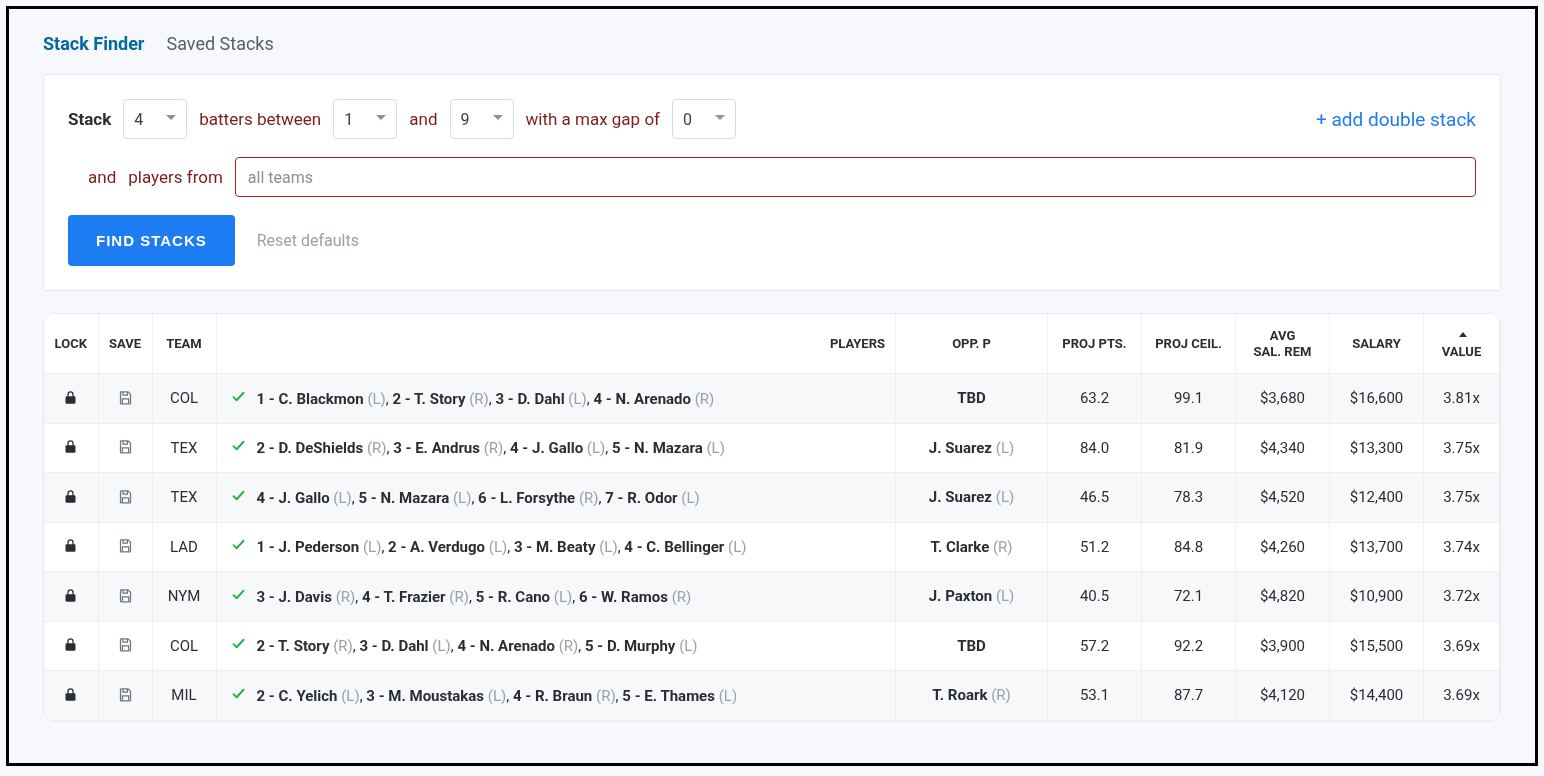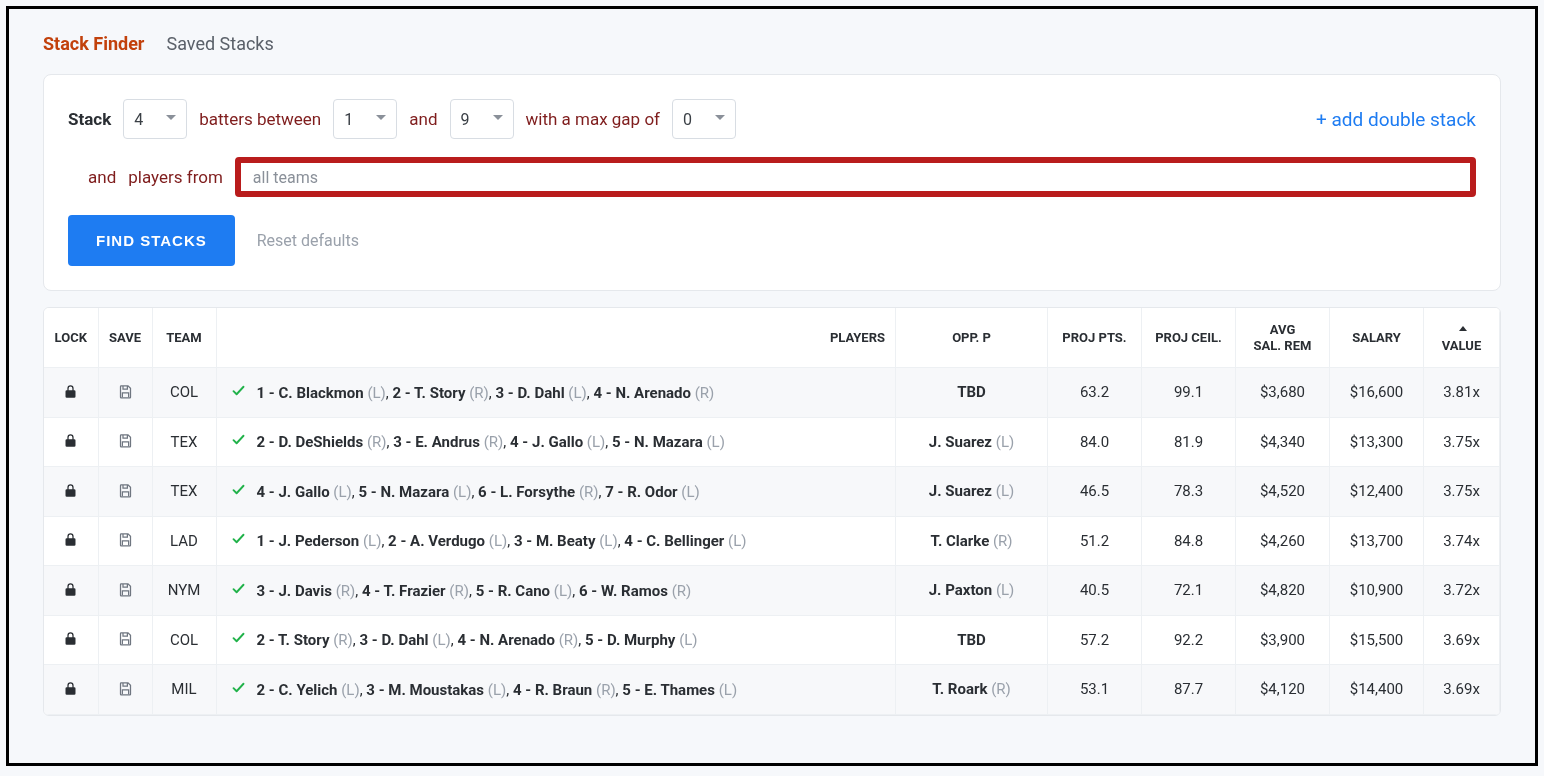--- a/index.html
+++ b/index.html
@@ -15,28 +15,28 @@
     min-height: 760px;
     padding: 24px 34px 0 34px;
   }
   .tabs {
     display: flex;
     gap: 22px;
     margin-bottom: 20px;
     font-size: 18px;
   }
   .tab { color: #5a6069; cursor: pointer; }
-  .tab.active { color: #c2410c; font-weight: 700; }
+  .tab.active { color: #0369a1; font-weight: 700; }
 
   .panel {
     background: #fff;
     border: 1px solid #e5e8ec;
-    border-radius: 8px;
+    border-radius: 3px;
     padding: 24px 24px 24px 24px;
-    margin-bottom: 16px;
+    margin-bottom: 22px;
   }
   .filter-row {
     display: flex;
     align-items: center;
     gap: 12px;
     flex-wrap: wrap;
     margin-bottom: 18px;
     font-size: 17px;
     color: #3a3f45;
   }
@@ -66,21 +66,21 @@
     content: "";
     position: absolute;
     top: 1px; left: 0;
     border-left: 5px solid transparent;
     border-right: 5px solid transparent;
     border-top: 5px solid #8a9099;
   }
   .teams-input {
     flex: 1;
     height: 40px;
-    border: 6px solid #b91c1c;
+    border: 1px solid #b91c1c;
     border-radius: 4px;
     padding: 0 12px;
     font-size: 16px;
     color: #8a9099;
     display: flex;
     align-items: center;
   }
   .add-stack {
     margin-left: auto;
     color: #1e7cf2;
@@ -100,21 +100,21 @@
     font-size: 15px;
     font-weight: 700;
     letter-spacing: 1px;
     cursor: pointer;
   }
   .reset-link { color: #9aa1ab; font-size: 16px; cursor: pointer; }
 
   .table-wrap {
     background: #fff;
     border: 1px solid #e5e8ec;
-    border-radius: 6px;
+    border-radius: 12px;
     overflow: hidden;
   }
   table { width: 100%; border-collapse: collapse; table-layout: fixed; }
   th, td {
     border-bottom: 1px solid #edf0f3;
     border-right: 1px solid #edf0f3;
     padding: 14px 10px;
     font-size: 15px;
     vertical-align: middle;
   }

